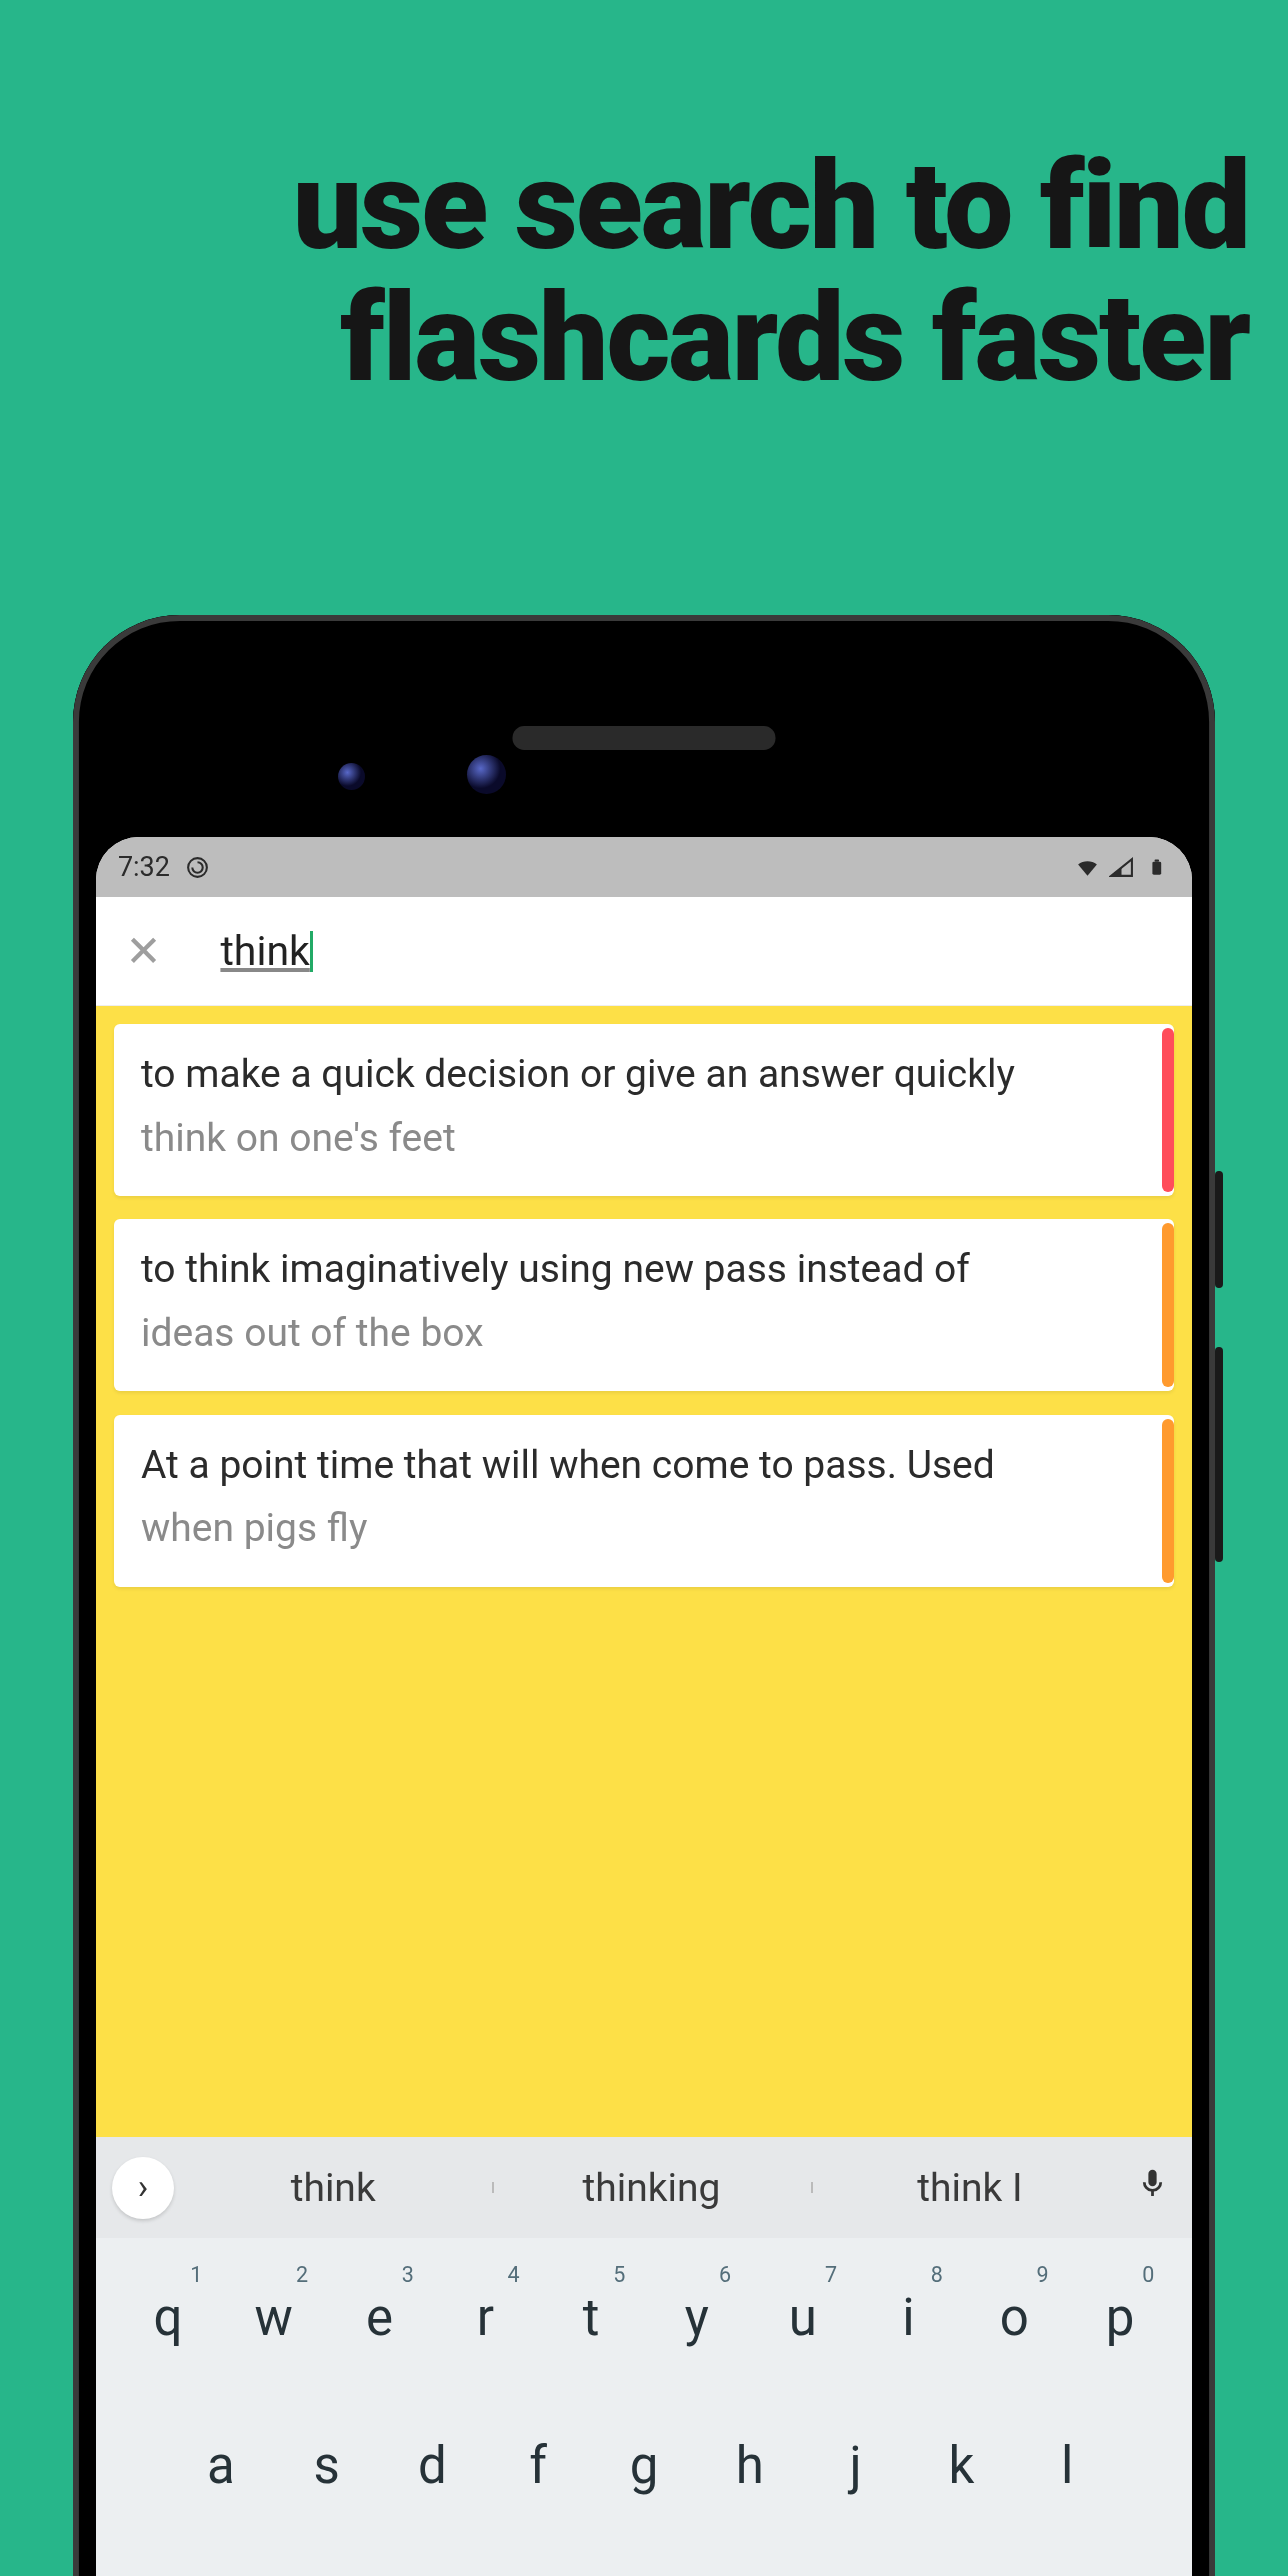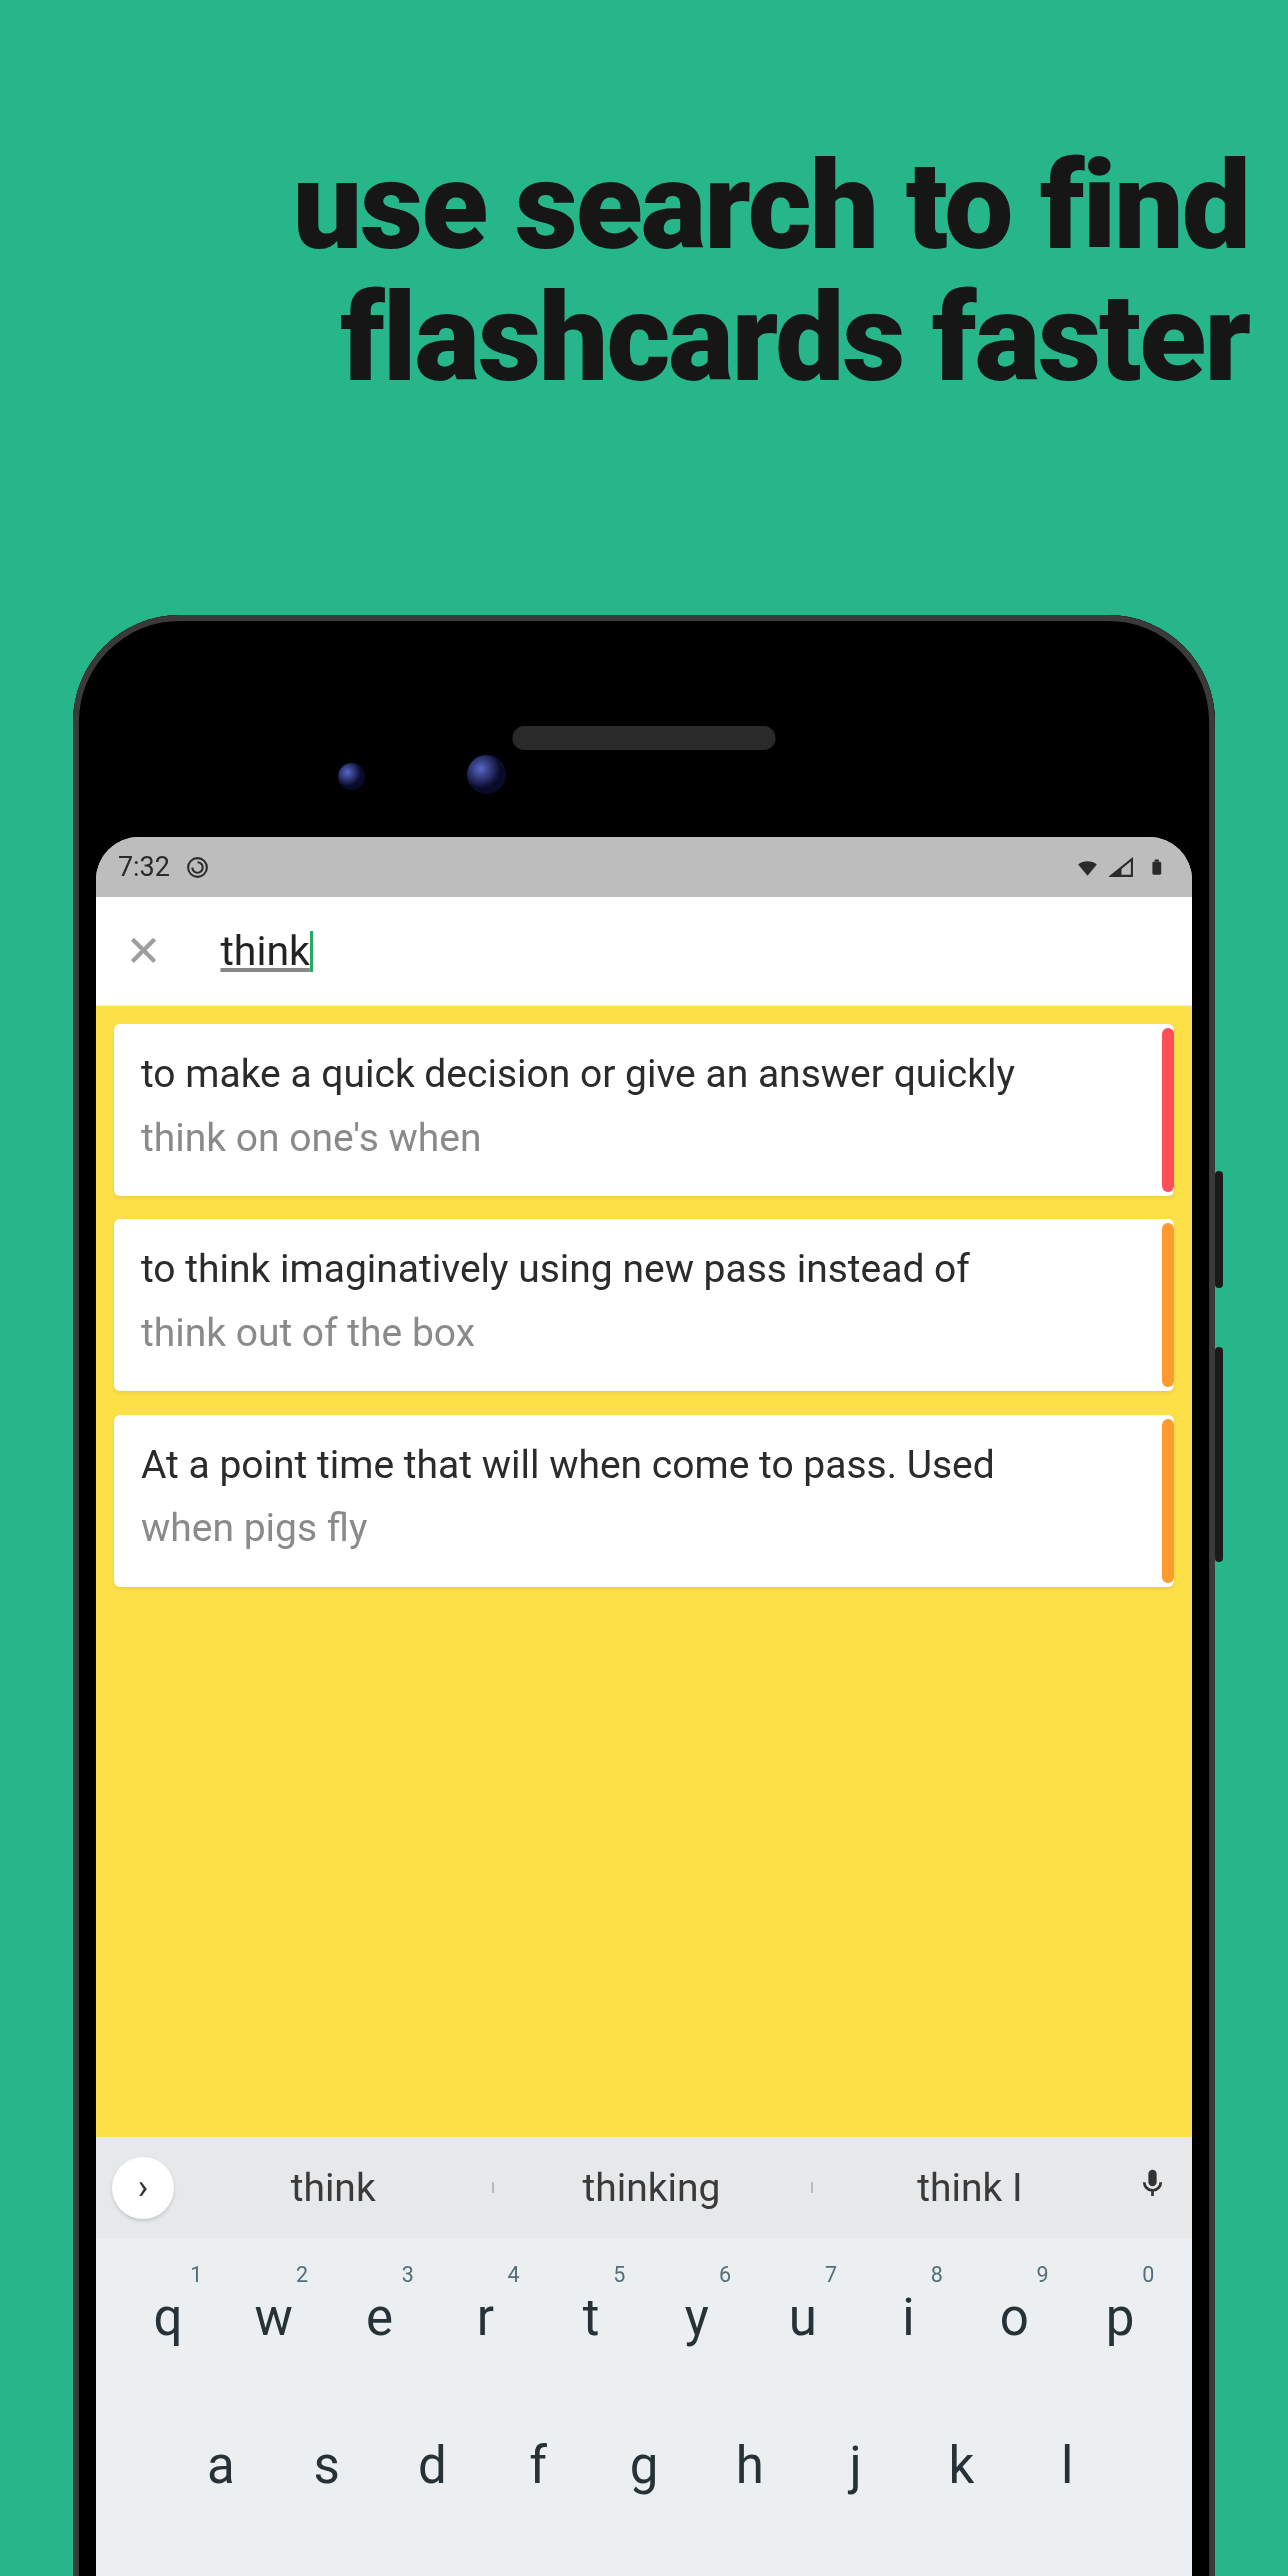--- a/index.html
+++ b/index.html
@@ -215,28 +215,28 @@
         <div style="flex:1; display:flex; align-items:center;">
           <span class="search-input" style="flex:0 0 auto;">think</span>
             <span class="caret"></span>
         </div>
       </div>
 
       <div class="results" id="results">
           <div class="card">
             <div class="card-text">
               <div class="card-title">to make a quick decision or give an answer quickly</div>
-              <div class="card-sub">think on one's when</div>
+              <div class="card-sub">think on one's feet</div>
             </div>
             <div class="card-stripe stripe-red"></div>
           </div>
           <div class="card">
             <div class="card-text">
               <div class="card-title">to think imaginatively using new pass instead of</div>
-              <div class="card-sub">think out of the box</div>
+              <div class="card-sub">ideas out of the box</div>
             </div>
             <div class="card-stripe stripe-orange"></div>
           </div>
           <div class="card">
             <div class="card-text">
               <div class="card-title">At a point time that will when come to pass. Used</div>
               <div class="card-sub">when pigs fly</div>
             </div>
             <div class="card-stripe stripe-orange"></div>
           </div>

